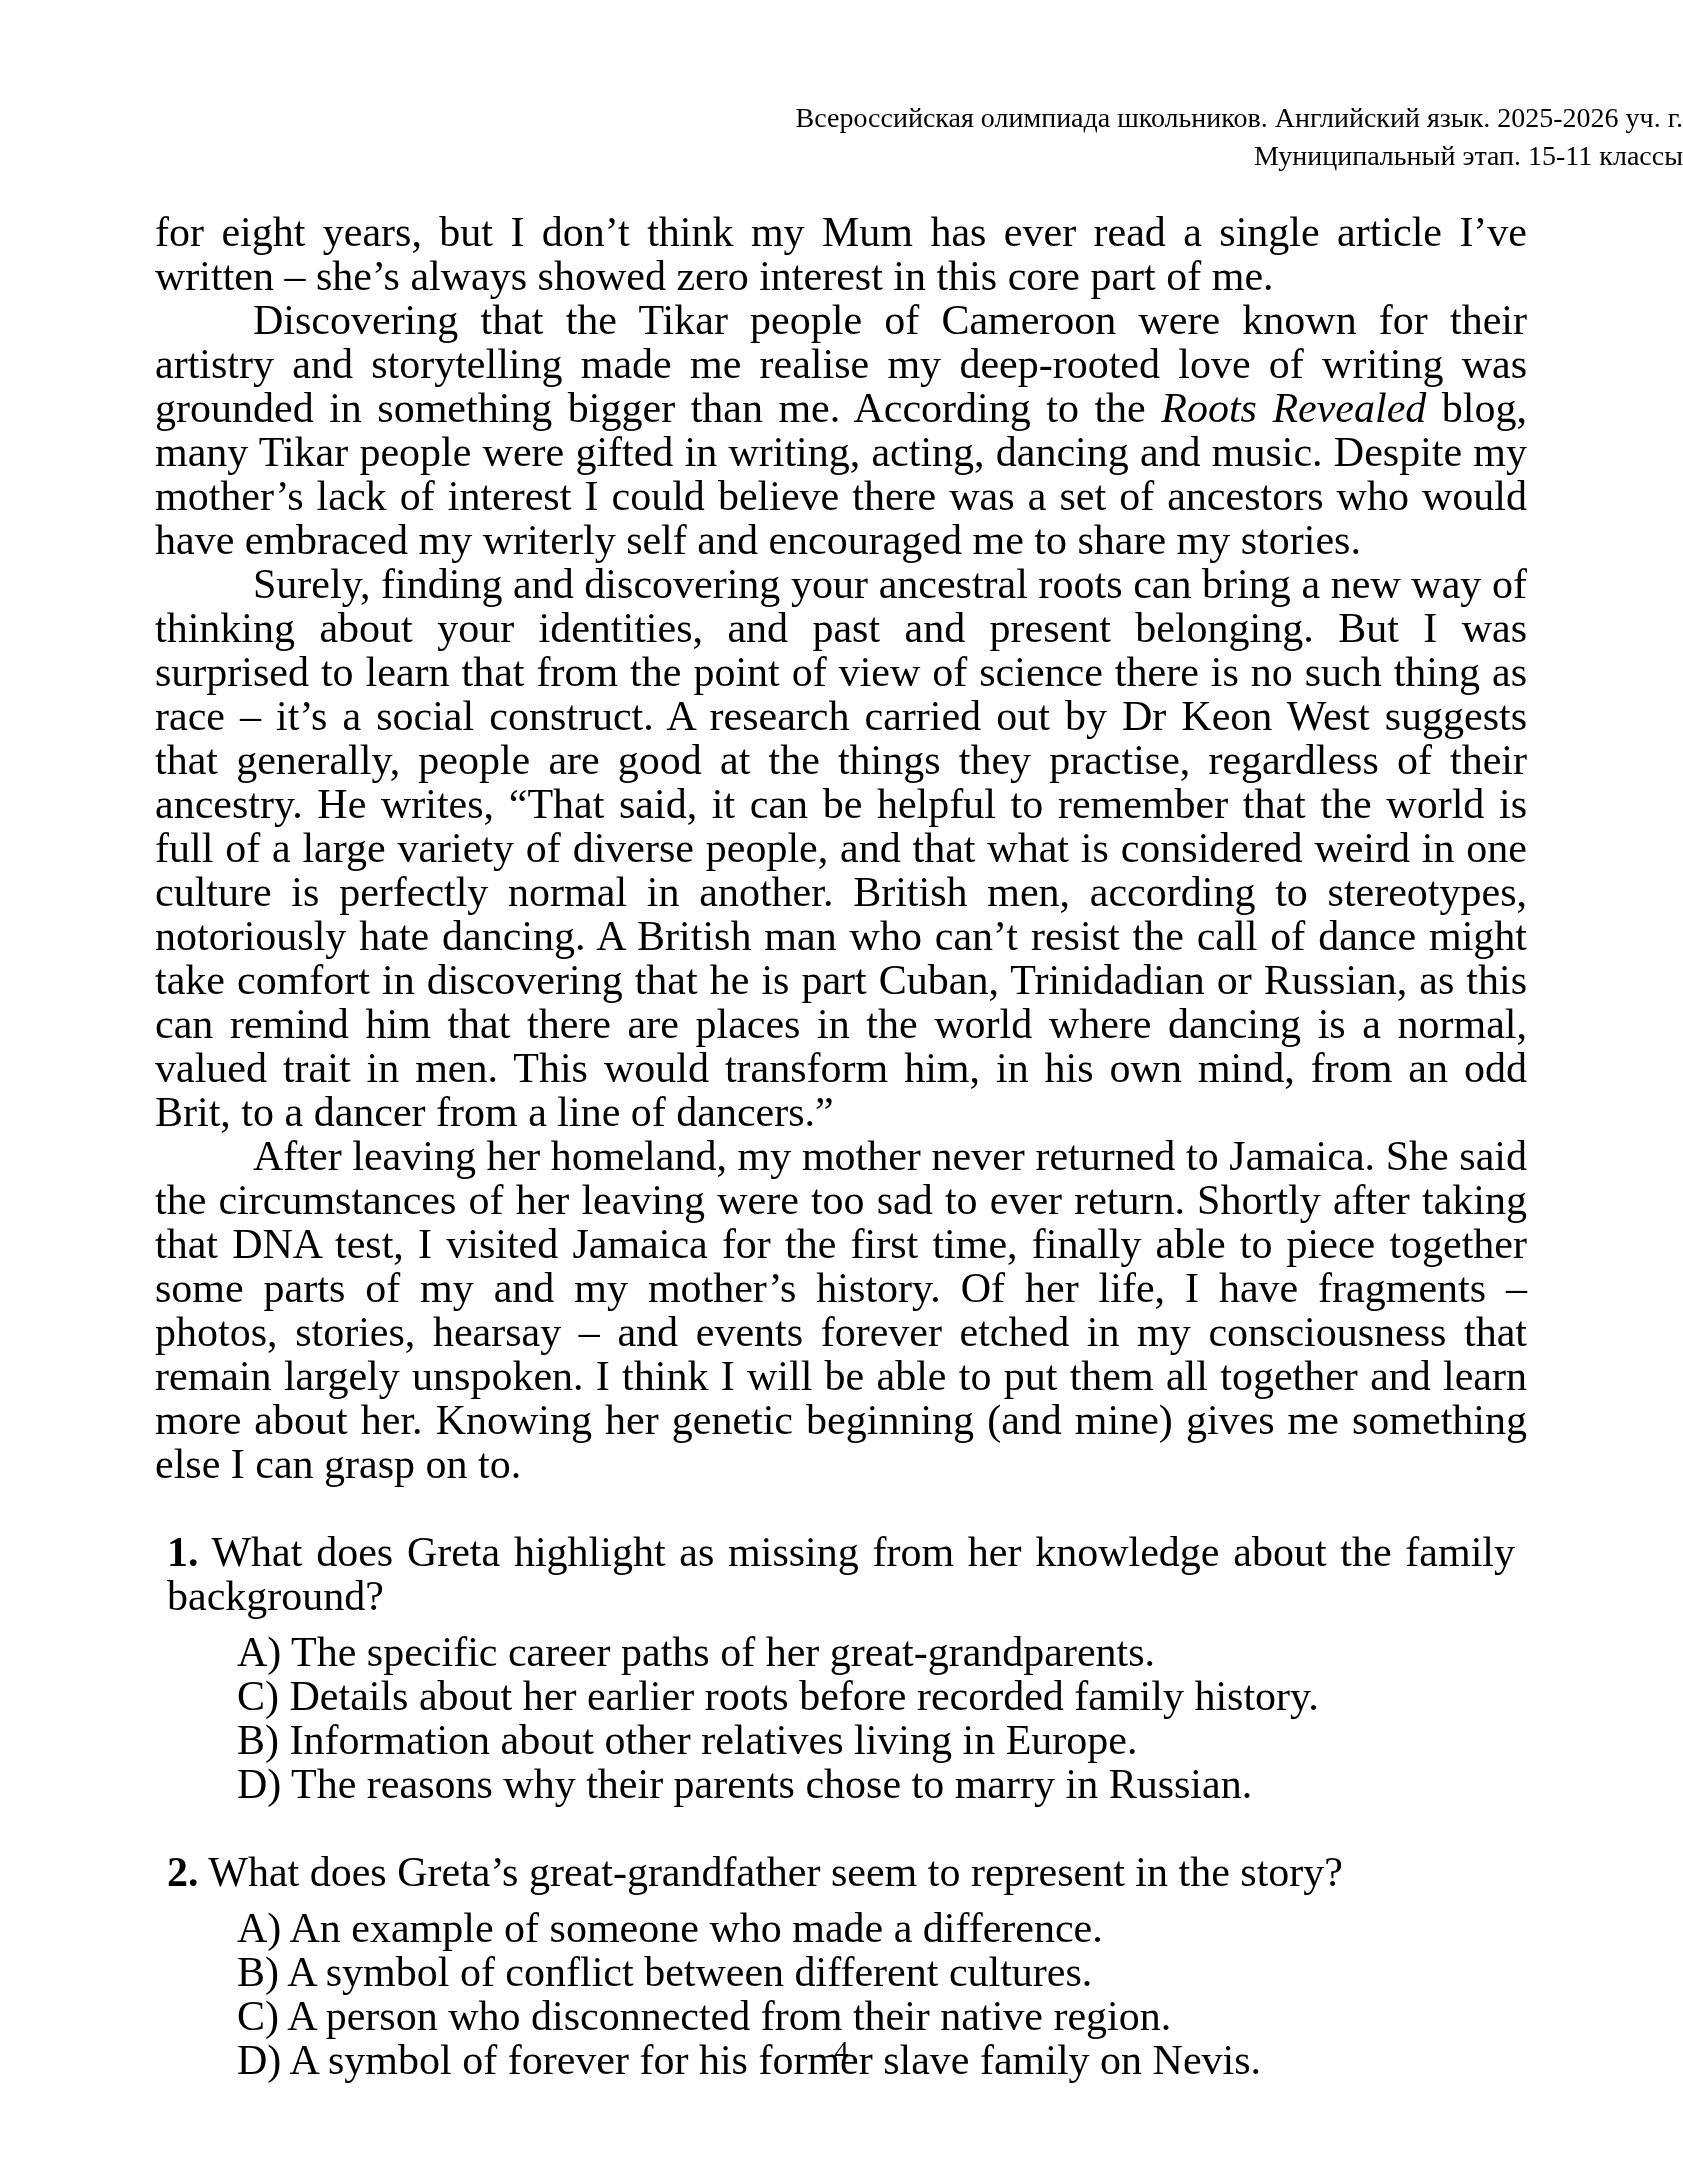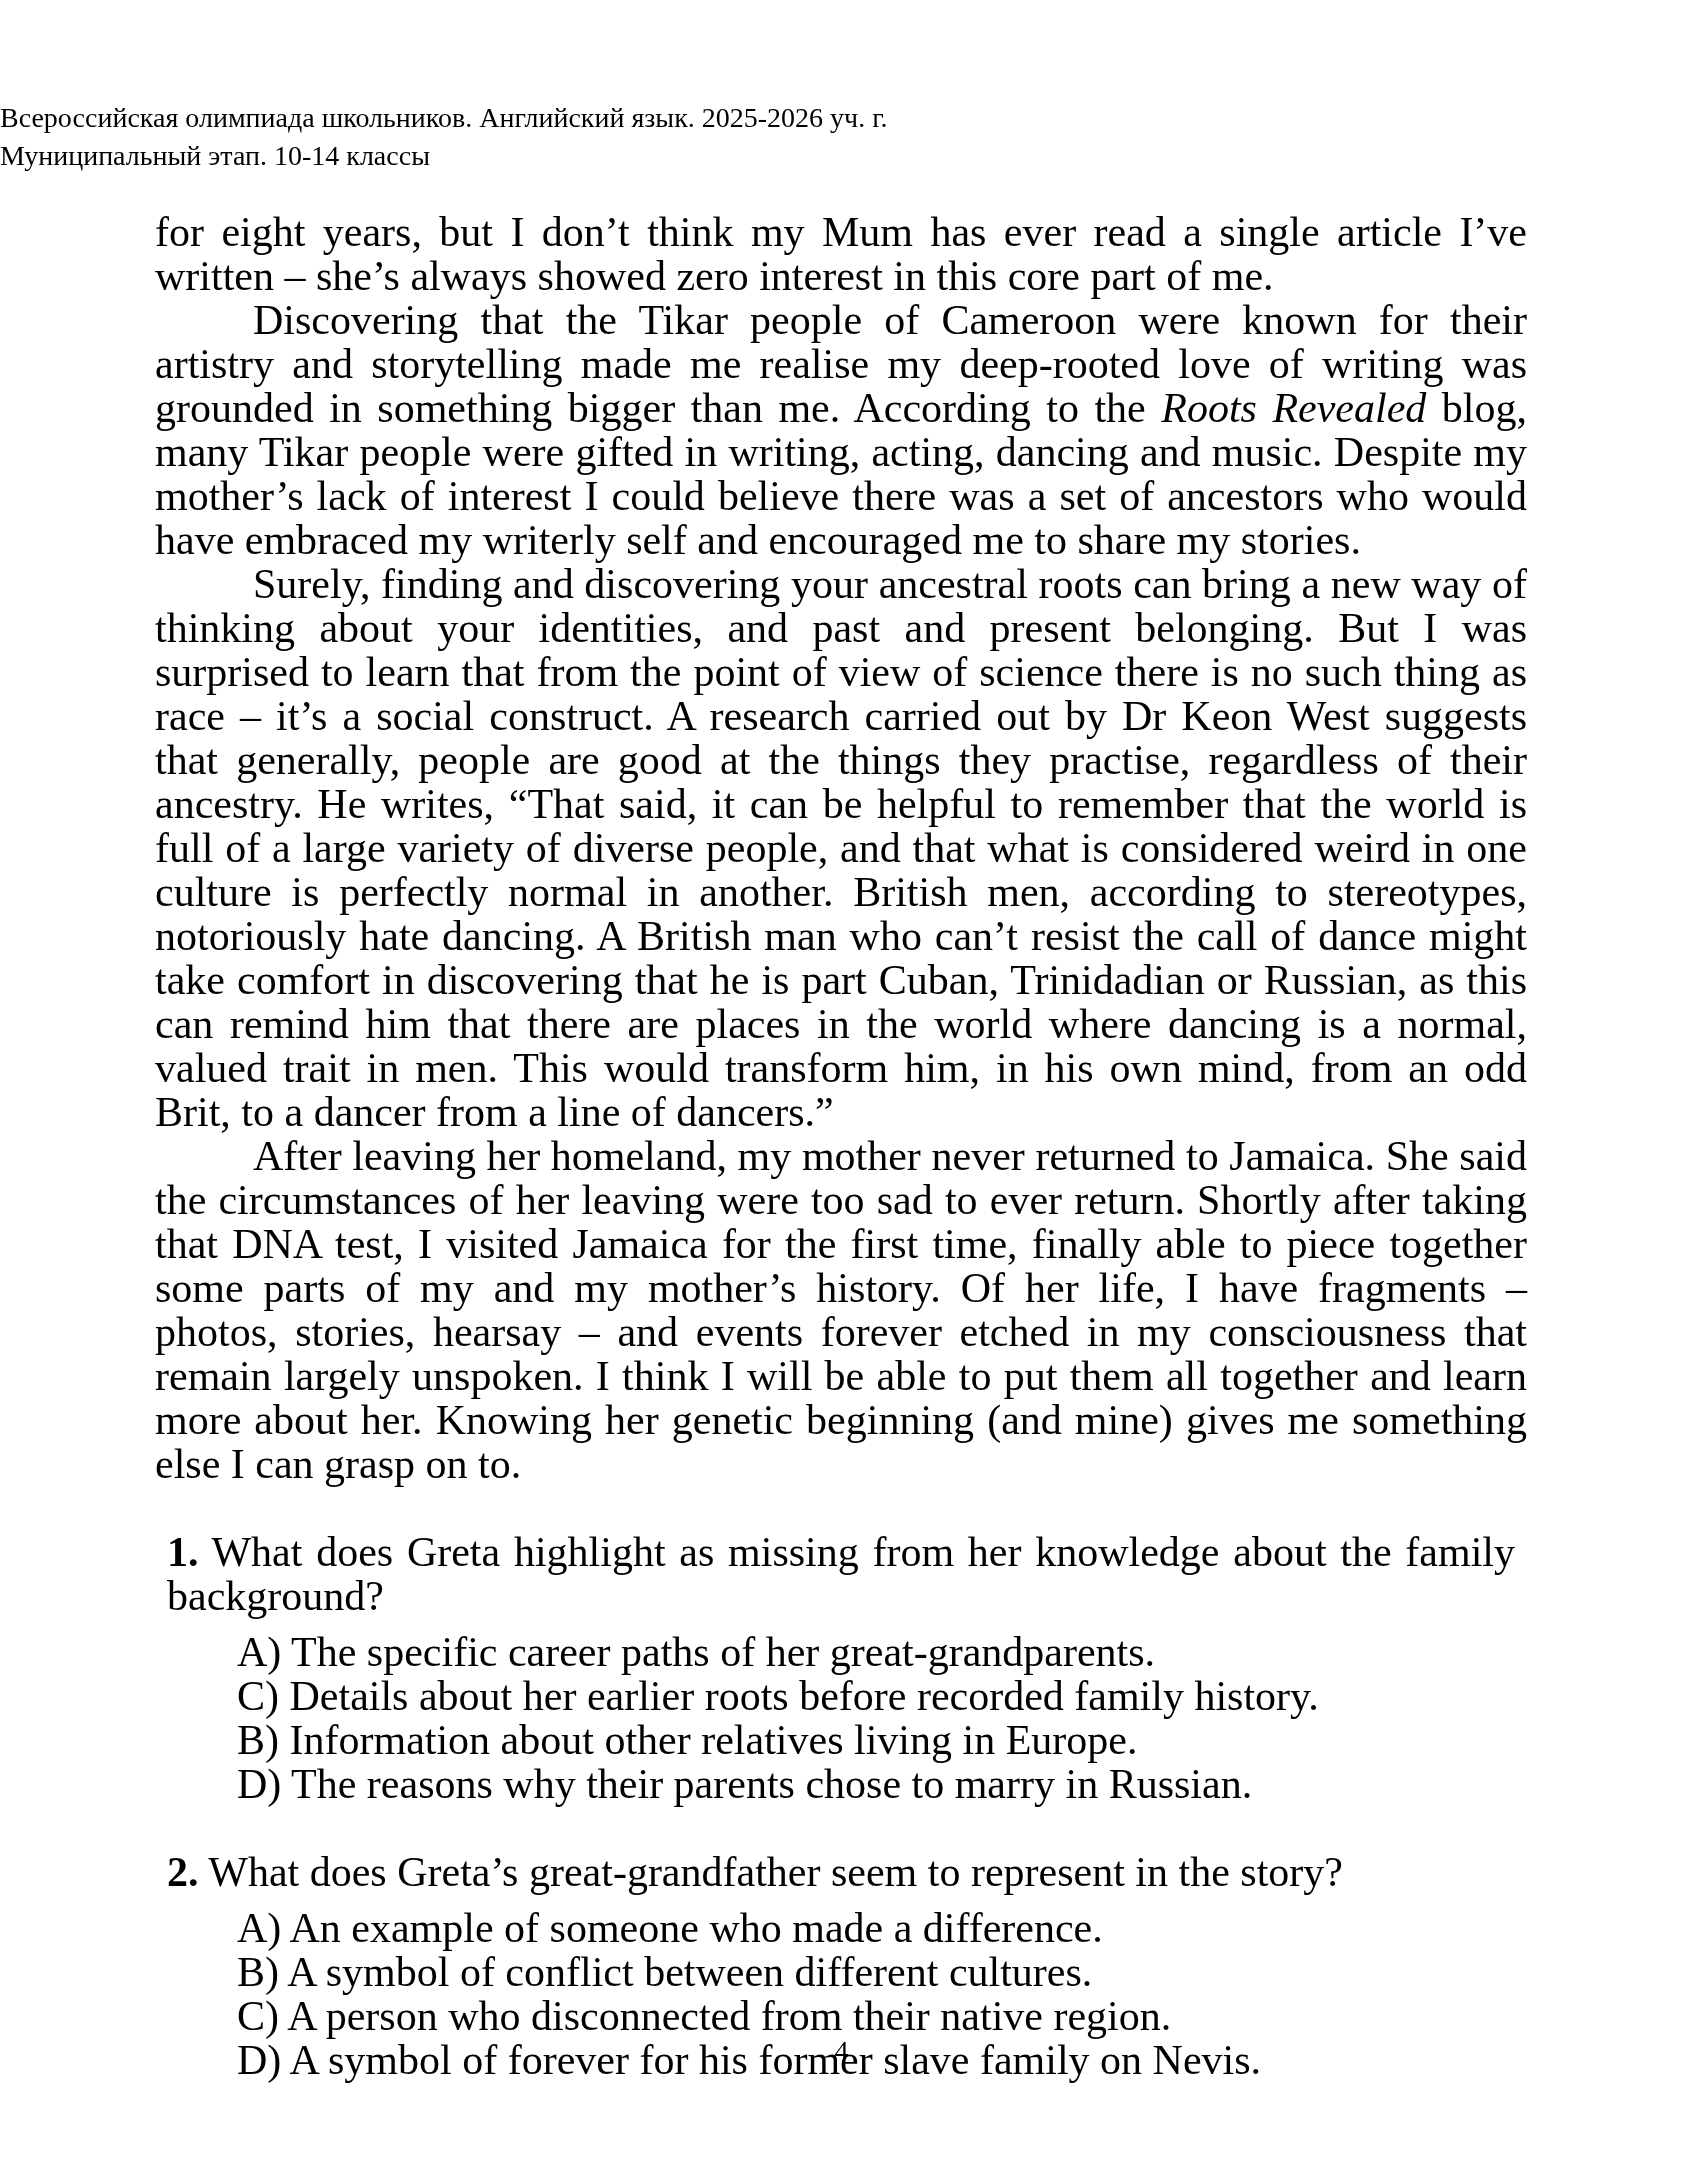--- a/index.html
+++ b/index.html
@@ -13,21 +13,21 @@
       position: relative;
       overflow: hidden;
       font-family: "Liberation Serif", "DejaVu Serif", serif;
       color: #000000;
     }
     .page-header {
       position: absolute;
       top: 99px;
       left: 0;
       width: 1683px;
-      text-align: left;
+      text-align: right;
       font-size: 28px;
       line-height: 38px;
     }
     .content {
       position: absolute;
       top: 210px;
       left: 155px;
       width: 1372px;
       font-size: 42px;
       line-height: 44px;
@@ -66,21 +66,21 @@
       text-align: center;
       font-size: 28px;
     }
     i { font-style: italic; }
   </style>
 </head>
 <body>
 
 <div class="page-header">
   <div>Всероссийская олимпиада школьников. Английский язык. 2025-2026 уч. г.</div>
-  <div>Муниципальный этап. 10-14 классы</div>
+  <div>Муниципальный этап. 15-11 классы</div>
 </div>
 
 <div class="content">
   <p class="para">for eight years, but I don’t think my Mum has ever read a single article I’ve written – she’s always showed zero interest in this core part of me.</p>
   <p class="para indent"><span>Discovering that the Tikar people of Cameroon were known for their artistry and storytelling made me realise my deep-rooted love of writing was grounded in something bigger than me. According to the </span><i>Roots Revealed</i><span> blog, many Tikar people were gifted in writing, acting, dancing and music. Despite my mother’s lack of interest I could believe there was a set of ancestors who would have embraced my writerly self and encouraged me to share my stories.</span></p>
   <p class="para indent">Surely, finding and discovering your ancestral roots can bring a new way of thinking about your identities, and past and present belonging. But I was surprised to learn that from the point of view of science there is no such thing as race – it’s a social construct. A research carried out by Dr Keon West suggests that generally, people are good at the things they practise, regardless of their ancestry. He writes, “That said, it can be helpful to remember that the world is full of a large variety of diverse people, and that what is considered weird in one culture is perfectly normal in another. British men, according to stereotypes, notoriously hate dancing. A British man who can’t resist the call of dance might take comfort in discovering that he is part Cuban, Trinidadian or Russian, as this can remind him that there are places in the world where dancing is a normal, valued trait in men. This would transform him, in his own mind, from an odd Brit, to a dancer from a line of dancers.”</p>
   <p class="para indent">After leaving her homeland, my mother never returned to Jamaica. She said the circumstances of her leaving were too sad to ever return. Shortly after taking that DNA test, I visited Jamaica for the first time, finally able to piece together some parts of my and my mother’s history. Of her life, I have fragments – photos, stories, hearsay – and events forever etched in my consciousness that remain largely unspoken. I think I will be able to put them all together and learn more about her. Knowing her genetic beginning (and mine) gives me something else I can grasp on to.</p>
 
   <div class="question">
     <p class="q-stem"><span class="q-num">1.</span><span> What does Greta highlight as missing from her knowledge about the family background?</span></p>

